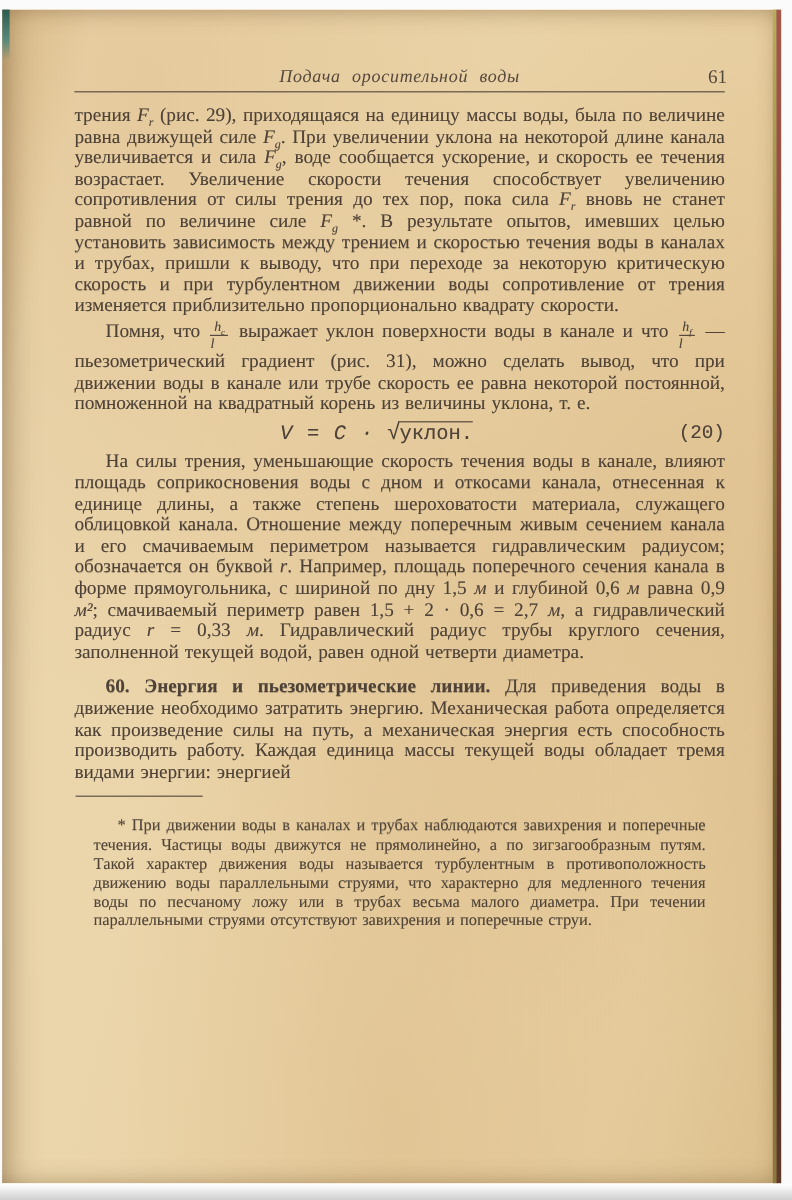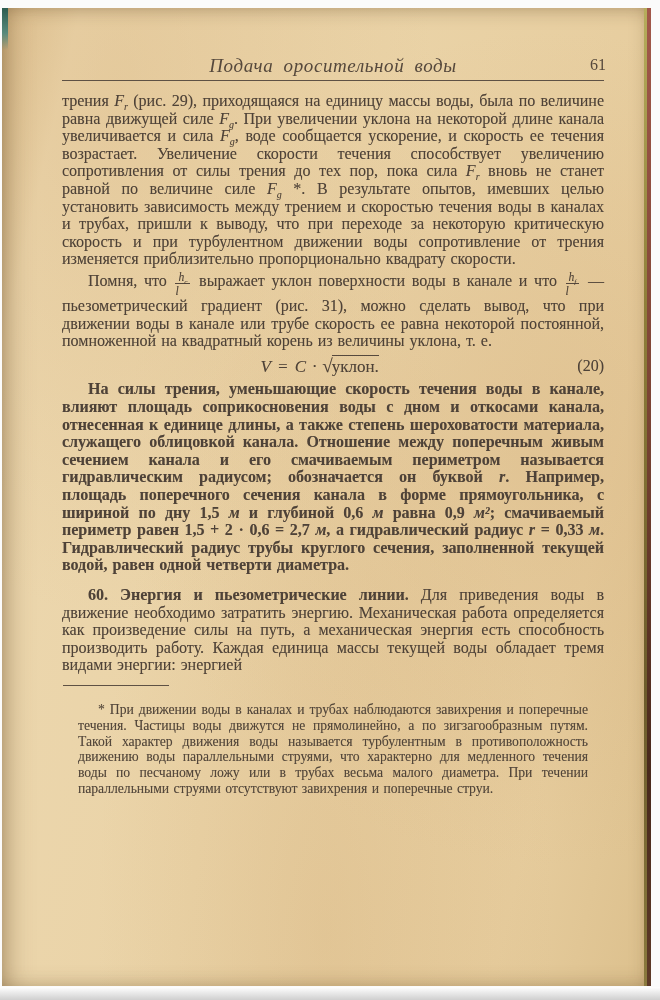--- a/index.html
+++ b/index.html
@@ -19,43 +19,43 @@
   .teal-mark{position:absolute;left:0;top:0;width:6px;height:42px;
         background:linear-gradient(#2c5c50,#588a7c 60%,rgba(88,138,124,0));}
   .stripe-a{position:absolute;left:644px;top:8px;width:3px;height:978px;
         background:linear-gradient(#b6ad5c,#8f7f3a 30%,#6d5c2c 70%,#8a7a3e);}
   .stripe-b{position:absolute;left:647px;top:8px;width:4px;height:978px;
         background:linear-gradient(#a2584a,#7c4434 40%,#49291c 78%,#5e3a28);}
   .strip-bottom{position:absolute;left:0;bottom:0;width:660px;height:13px;
         background:linear-gradient(#ffffff,#cfcfcf);}
   
   .header{position:relative;margin:47px 44px 0 60px;text-align:center;}
-  .running-title{font-style:italic;font-size:19px;letter-spacing:0.6px;
+  .running-title{font-style:italic;font-size:15px;letter-spacing:0.6px;
         word-spacing:5px;color:#55483c;}
   .page-number{position:absolute;right:-2px;top:1px;font-size:16px;color:#55483c;}
   .header-rule{margin:3px 44px 0 60px;border-bottom:1.4px solid #5e5144;}
   
   .bodytext{margin:11px 44px 0 60px;text-align:justify;font-size:16px;
         line-height:17.6px;color:#4e4238;word-spacing:1px;
         text-shadow:0.2px 0.2px 0.5px rgba(90,75,55,0.35);}
   .para{margin:0;text-indent:26px;}
   .para.first{text-indent:0;}
   .p2{margin-top:3px;}
-  .p3{margin-top:4px;font-weight:bold;}
+  .p3{margin-top:4px;}
   .p4{margin-top:12px;}
   .var{font-style:italic;}
   sub.var{font-size:0.62em;line-height:0;}
   .sec-head{font-weight:700;}
   
   .frac{display:inline-block;vertical-align:-0.8em;text-align:left;
         line-height:1.05;font-size:11.5px;margin:0 2px;text-indent:0;}
   .frac .num{display:block;border-bottom:1px solid #56493d;padding:0 3px 0;}
   .frac .den{display:block;padding-top:1px;}
   
-  .equation{display:flex;align-items:center;margin:7px 0 5px;text-indent:0;}
+  .equation{display:flex;align-items:center;margin:7px 0 5px;text-indent:0;font-family:Liberation Mono, monospace;}
   .eq-formula{flex:1;text-align:center;font-size:17px;}
   .eq-lhs{font-style:italic;letter-spacing:0.5px;}
   .sqrt-sign{font-size:19px;}
   .radicand{border-top:1.2px solid #56493d;padding-top:1px;margin-left:-1px;}
   .eq-no{font-size:16px;}
   
   .fn-rule{width:106px;border-top:1.3px solid #5e5144;margin:11px 0 5px 1px;}
   .footnote{margin:16px;font-size:13.6px;line-height:15.8px;text-align:justify;
         text-indent:20px;color:#51453a;}
 </style>

